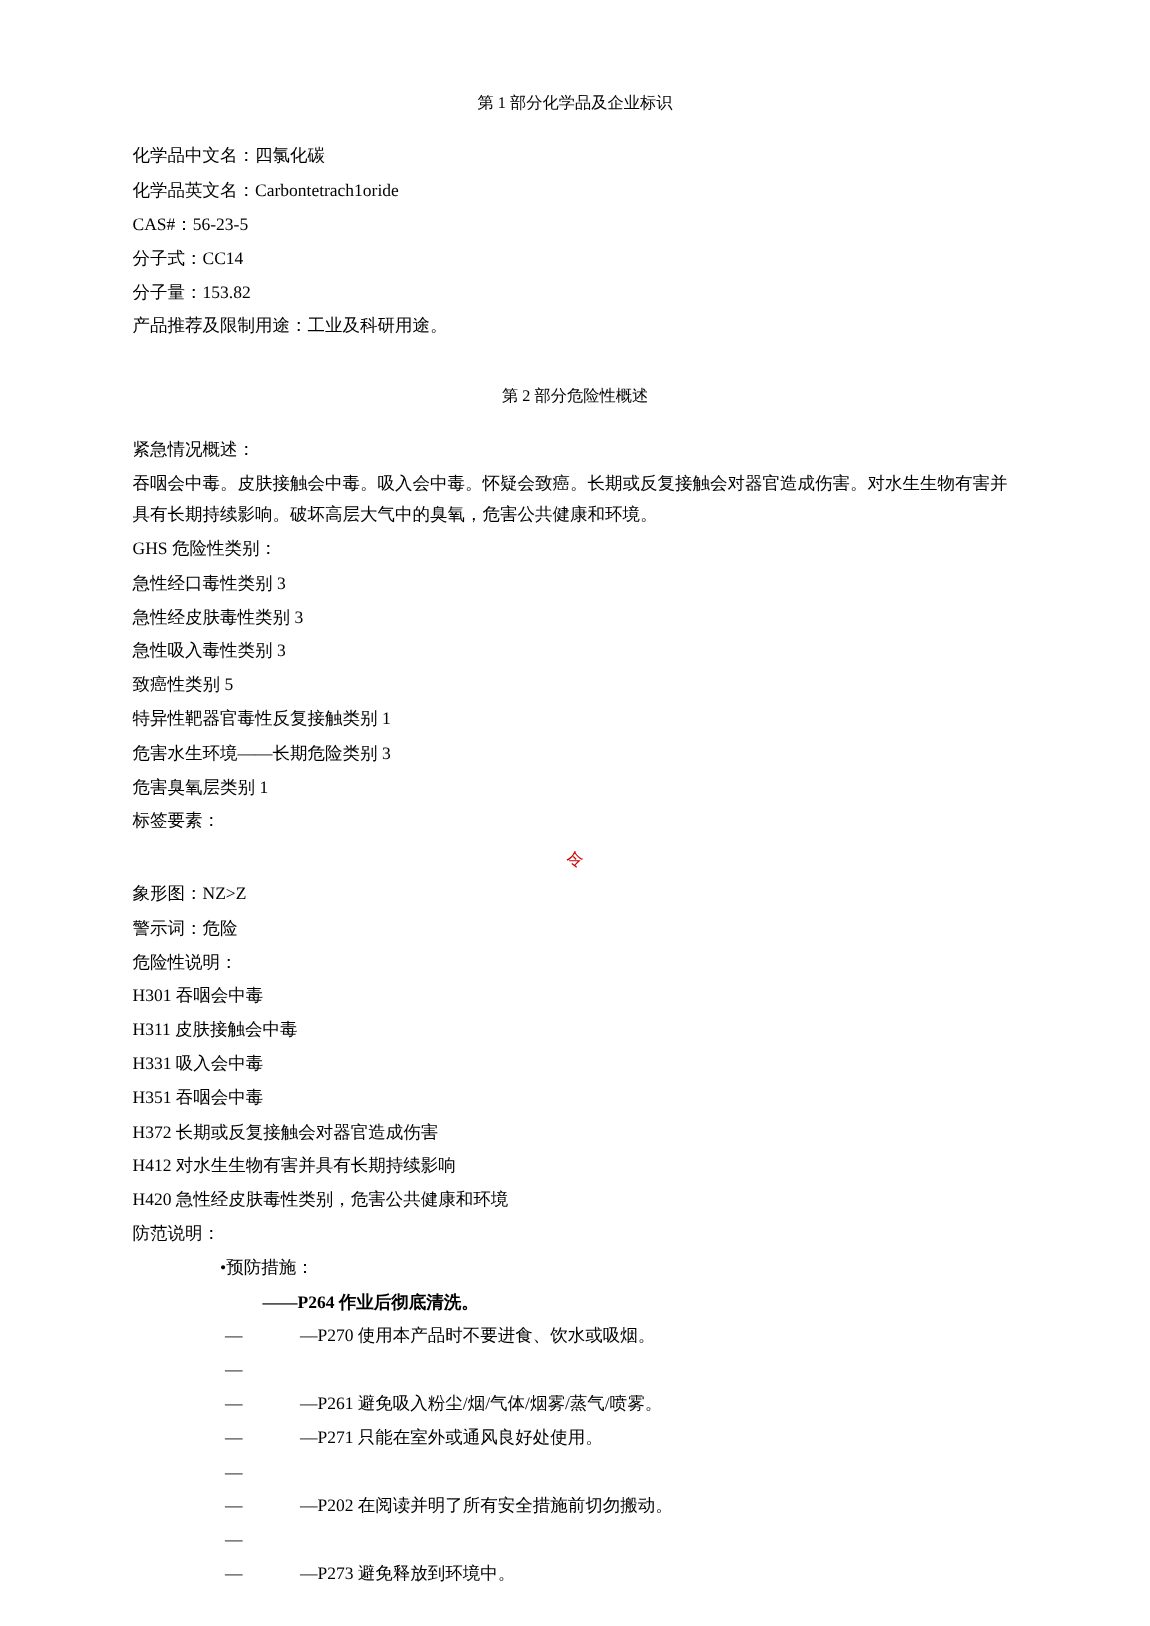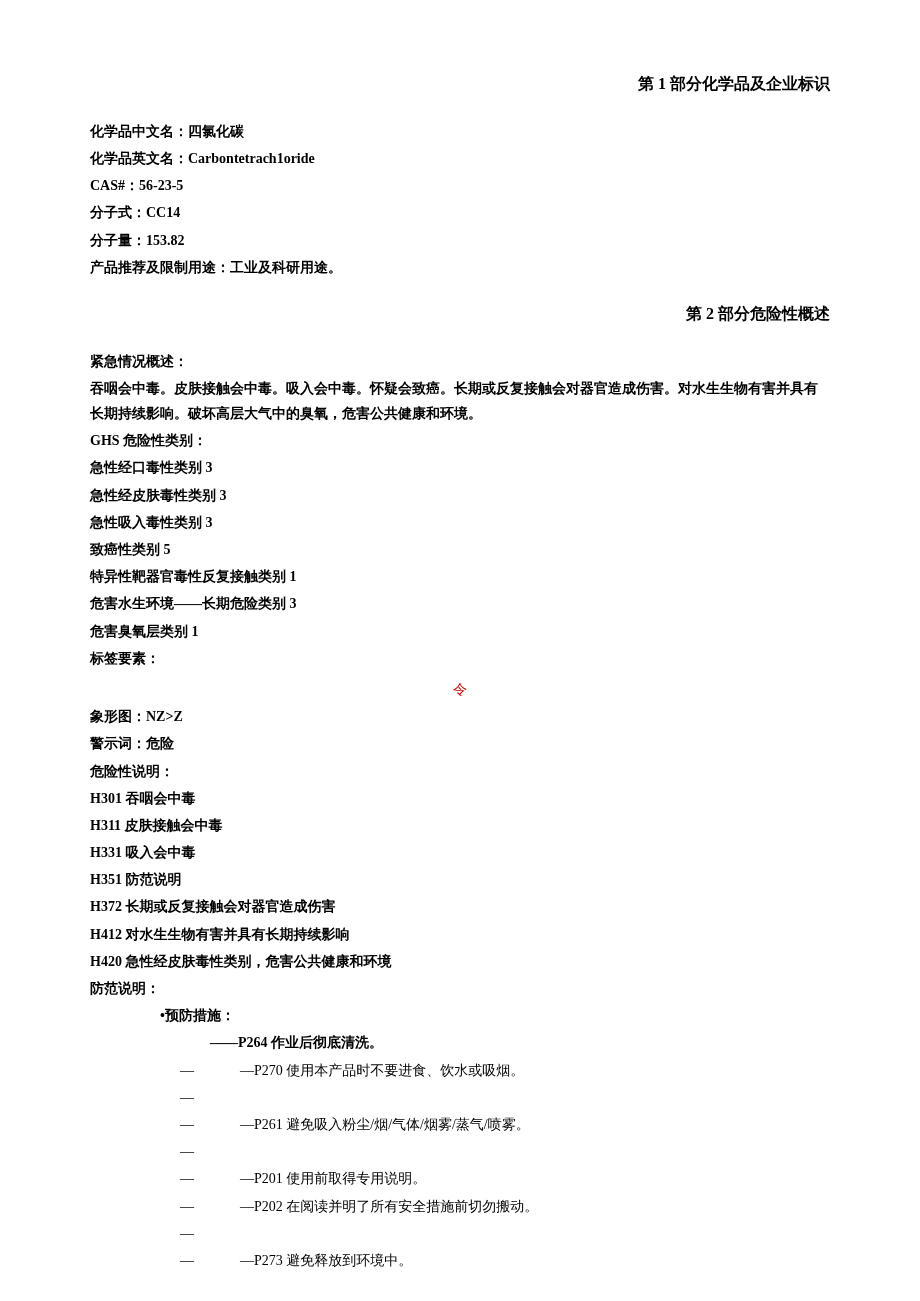--- a/index.html
+++ b/index.html
@@ -7,28 +7,26 @@
       font-size: 14px;
       line-height: 1.8;
       color: #000;
       background: #fff;
       margin: 0;
       padding: 60px 90px;
       width: 920px;
       box-sizing: border-box;
     }
     .section-title {
-      text-align: right;
-      font-size: 16px;
+      text-align: center;
+      font-size: 13px;
       margin: 10px 0 20px 0;
-      font-weight: bold;
     }
     .line {
-      margin: 2px 0;
-      font-weight: bold;
+      margin: 2px 16px;
     }
     .red {
       color: #c00;
       text-align: center;
       margin: 6px 0 0 0;
       font-size: 14px;
     }
     .indent-1 {
       padding-left: 70px;
     }
@@ -67,21 +65,21 @@
 <div class="line">
   <span>分子式：</span><span>CC14</span>
 </div>
 <div class="line">
   <span>分子量：</span><span>153.82</span>
 </div>
 <div class="line">
   <span>产品推荐及限制用途：</span><span>工业及科研用途。</span>
 </div>
 
-<div class="section-title" style="margin-top:20px;">第 2 部分危险性概述</div>
+<div class="section-title" style="margin-top:30px;">第 2 部分危险性概述</div>
 
 <div class="line">紧急情况概述：</div>
 <div class="line">吞咽会中毒。皮肤接触会中毒。吸入会中毒。怀疑会致癌。长期或反复接触会对器官造成伤害。对水生生物有害并具有长期持续影响。破坏高层大气中的臭氧，危害公共健康和环境。</div>
 <div class="line">GHS 危险性类别：</div>
 <div class="line">急性经口毒性类别 3</div>
 <div class="line">急性经皮肤毒性类别 3</div>
 <div class="line">急性吸入毒性类别 3</div>
 <div class="line">致癌性类别 5</div>
 <div class="line">特异性靶器官毒性反复接触类别 1</div>
 <div class="line">危害水生环境——长期危险类别 3</div>
@@ -91,45 +89,45 @@
 <div class="line">
   <span>象形图：</span><span>NZ&gt;Z</span>
 </div>
 <div class="line">
   <span>警示词：</span><span>危险</span>
 </div>
 <div class="line">危险性说明：</div>
 <div class="line">H301 吞咽会中毒</div>
 <div class="line">H311 皮肤接触会中毒</div>
 <div class="line">H331 吸入会中毒</div>
-<div class="line">H351 防范说明</div>
+<div class="line">H351 吞咽会中毒</div>
 <div class="line">H372 长期或反复接触会对器官造成伤害</div>
 <div class="line">H412 对水生生物有害并具有长期持续影响</div>
 <div class="line">H420 急性经皮肤毒性类别，危害公共健康和环境</div>
 <div class="line">防范说明：</div>
 <div class="line indent-1">•预防措施：</div>
 <div class="first-precaution">——P264 作业后彻底清洗。</div>
 
 <div class="bullet-row">
   <span class="bullet-dash1">—</span>
   <span class="bullet-dash2">—P270 使用本产品时不要进食、饮水或吸烟。</span>
 </div>
 <div class="bullet-row">
   <span class="bullet-dash1">—</span>
 </div>
 <div class="bullet-row">
   <span class="bullet-dash1">—</span>
   <span class="bullet-dash2">—P261 避免吸入粉尘/烟/气体/烟雾/蒸气/喷雾。</span>
 </div>
 <div class="bullet-row">
   <span class="bullet-dash1">—</span>
+  <span class="bullet-dash2">—P271 只能在室外或通风良好处使用。</span>
 </div>
 <div class="bullet-row">
   <span class="bullet-dash1">—</span>
-  <span class="bullet-dash2">—P201 使用前取得专用说明。</span>
 </div>
 <div class="bullet-row">
   <span class="bullet-dash1">—</span>
   <span class="bullet-dash2">—P202 在阅读并明了所有安全措施前切勿搬动。</span>
 </div>
 <div class="bullet-row">
   <span class="bullet-dash1">—</span>
 </div>
 <div class="bullet-row">
   <span class="bullet-dash1">—</span>

